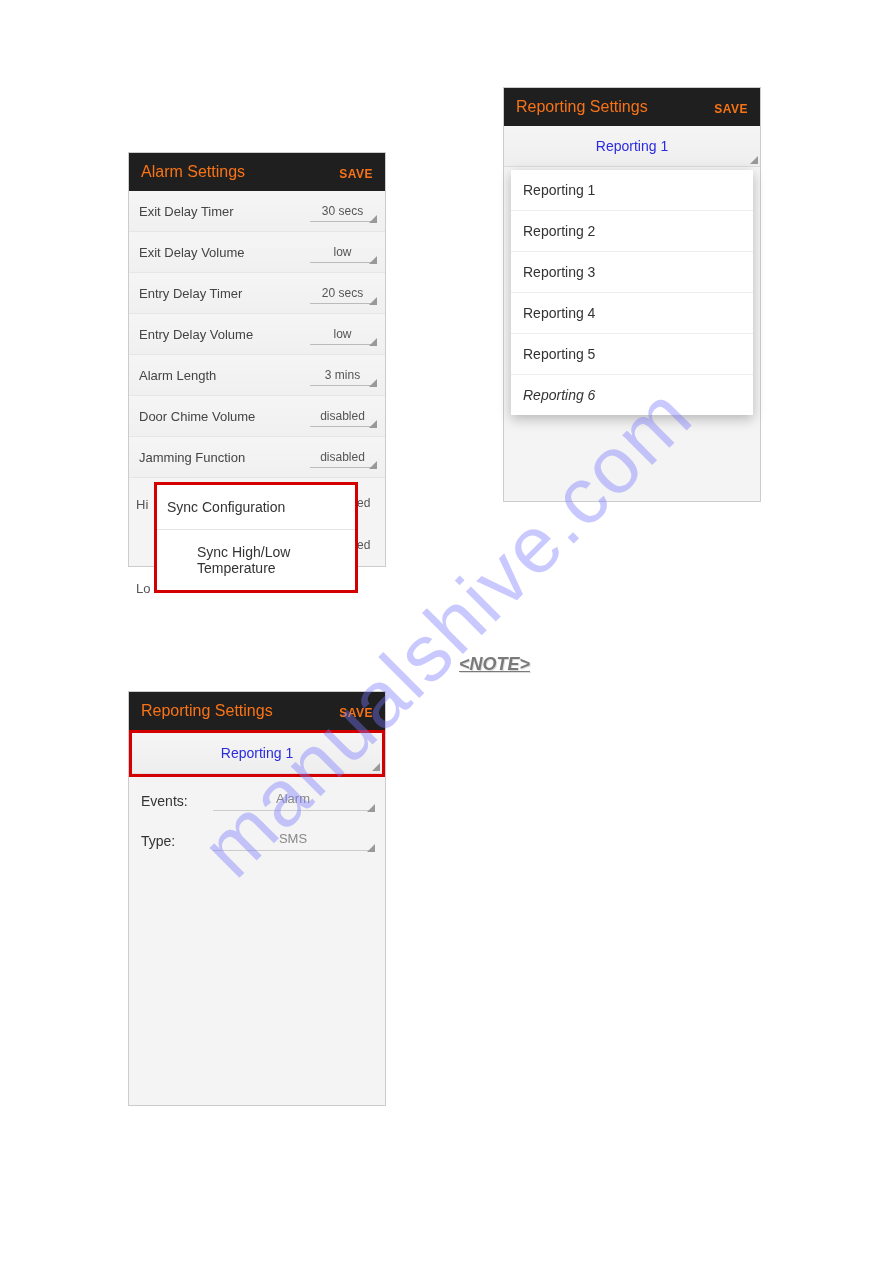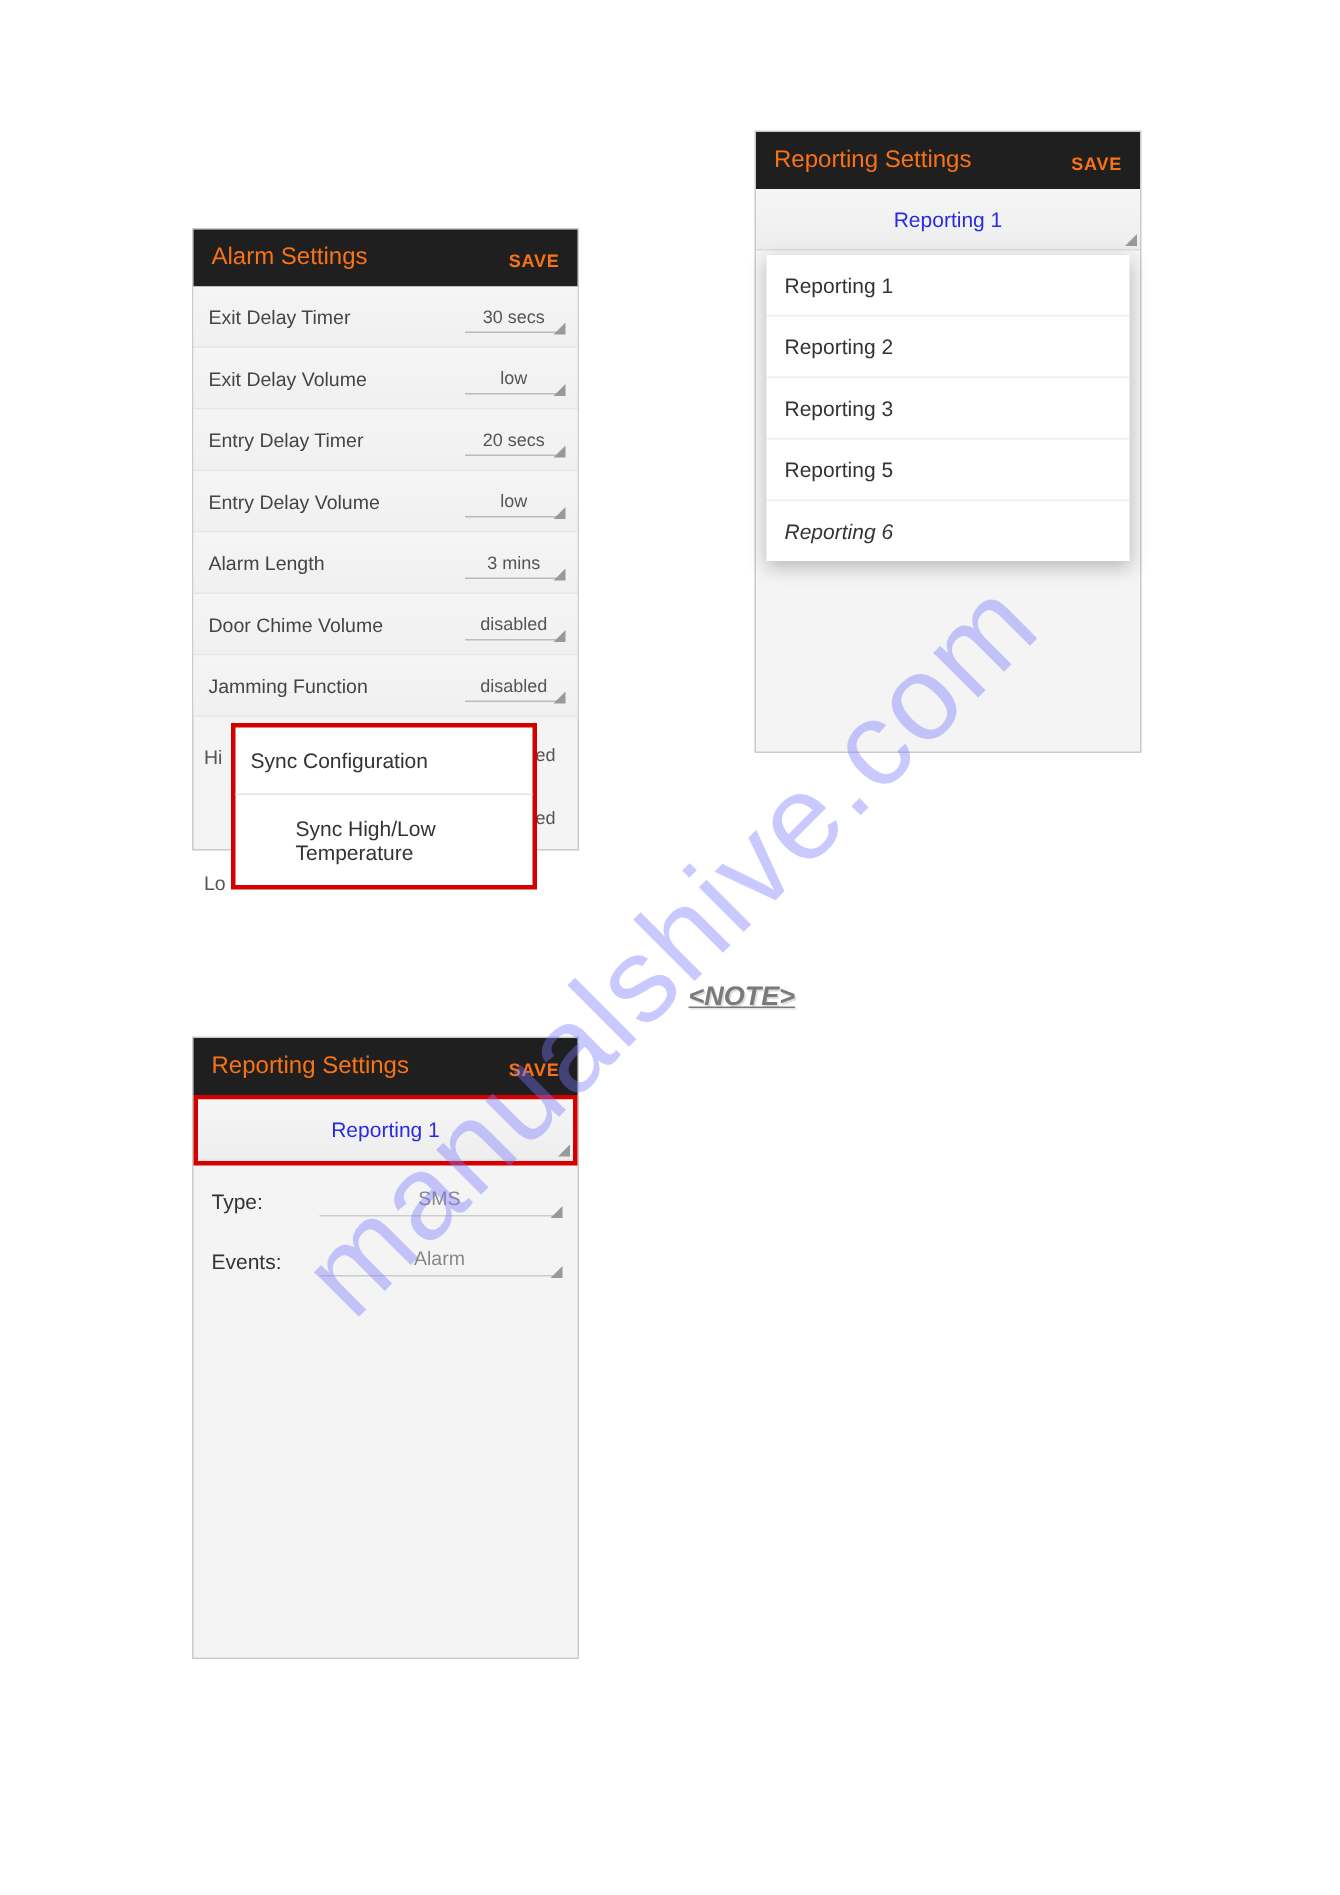--- a/index.html
+++ b/index.html
@@ -228,38 +228,39 @@
   </div>
   <div class="reporting-tab">
     <span>Reporting 1</span>
     <span class="tri"></span>
   </div>
 </div>
 <div class="rep-dropdown">
   <div class="rep-item">Reporting 1</div>
   <div class="rep-item">Reporting 2</div>
   <div class="rep-item">Reporting 3</div>
+  <div class="rep-item">Reporting 4</div>
   <div class="rep-item">Reporting 5</div>
   <div class="rep-item">Reporting 6</div>
 </div>
 
 <div class="note-label">&lt;NOTE&gt;</div>
 
 <div class="phone phone3">
   <div class="phone-header">
     <span>Reporting Settings</span>
     <span class="save">SAVE</span>
   </div>
   <div class="reporting-tab-box">
     <div class="reporting-tab">
       <span>Reporting 1</span>
       <span class="tri"></span>
     </div>
   </div>
   <div class="rep-detail-row">
+    <span class="dlabel">Events:</span>
+    <span class="dvalue"><span>Alarm</span><span class="tri"></span></span>
+  </div>
+  <div class="rep-detail-row">
     <span class="dlabel">Type:</span>
     <span class="dvalue"><span>SMS</span><span class="tri"></span></span>
   </div>
-  <div class="rep-detail-row">
-    <span class="dlabel">Events:</span>
-    <span class="dvalue"><span>Alarm</span><span class="tri"></span></span>
-  </div>
 </div>
 
 </body></html>

